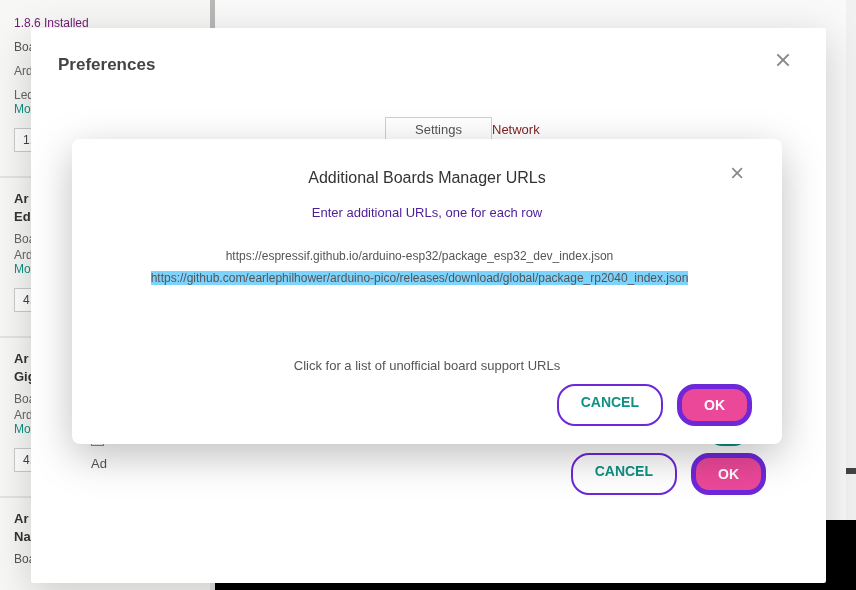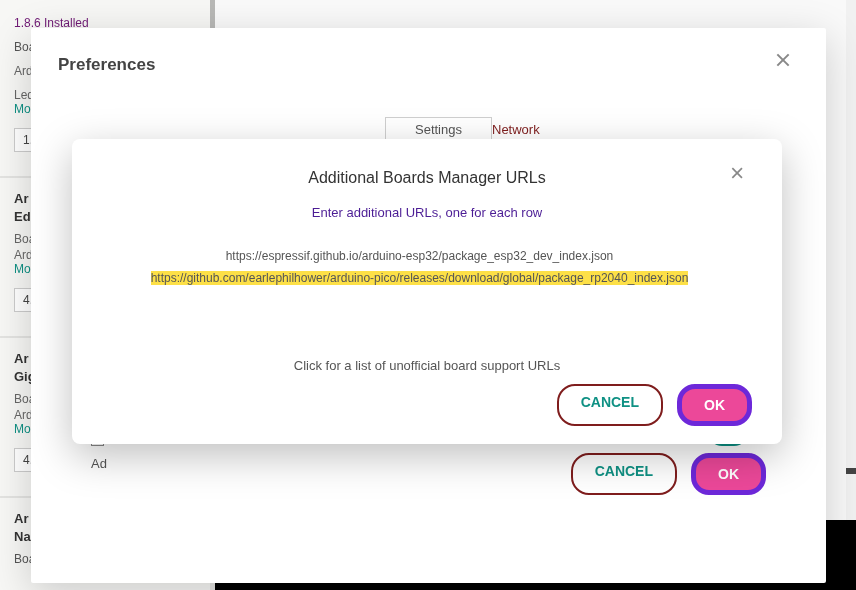--- a/index.html
+++ b/index.html
@@ -38,33 +38,33 @@
   .row-lbl { font-size:13px; margin-bottom:10px; }
   .chk { width:13px;height:13px;border:1px solid #888;display:inline-block;vertical-align:middle;}
   .chk.checked{background:#0f9184;border-color:#0f9184;position:relative;}
   .chk.checked::after{content:"✓";color:#fff;font-size:10px;position:absolute;left:1px;top:-2px;}
   .frag { display:block; height:25px; line-height:25px; font-size:13px;color:#555; white-space:nowrap; overflow:hidden;}
 
   .obscured-pill { position:absolute; right:18px; width:40px; height:28px; border-radius:14px; background:#0a8f82;}
 
   .d-buttons { position:absolute; right:60px; bottom:88px; display:flex; gap:14px;}
   .btn { border-radius:18px; font-size:14px; font-weight:700; padding:8px 22px; cursor:pointer;}
-  .btn-outline { border:2px solid #7f1d1d; color:#0f9184; background:#fff;}
+  .btn-outline { border:2px solid #6d28d9; color:#0f9184; background:#fff;}
   .btn-fill { border:5px solid #6d28d9; background:#ec4899; color:#fff;}
 
   
   .modal { position:absolute; left:72px; top:139px; width:710px; height:305px;
            background:#fff; border-radius:8px; box-shadow:0 12px 40px rgba(0,0,0,.25);text-align:center;}
   .m-title { padding:30px 30px 6px 30px; font-size:16px; font-weight:500; color:#333;}
   .m-close { position:absolute; top:24px; right:30px; width:24px;height:24px; cursor:pointer; color:#888;}
   .m-sub { padding:12px 30px 0 30px; font-size:13px; color:#4c1d95;}
   .m-textarea { margin:20px 30px 0 15px; height:110px; background:#fff; font-family:inherit;
                 font-size:12px; color:#555; line-height:22px; padding:5px 3px; overflow:hidden; position:relative;}
   .m-textarea .line{white-space:nowrap;}
-  .hl { background:#fde047; }
+  .hl { background:#7dd3fc; }
   .m-link { padding:8px 30px 0 30px; font-size:13px; color:#555;}
   .m-buttons { position:absolute; right:30px; bottom:18px; display:flex; gap:14px;}
 
   .x-icon::before,.x-icon::after{content:"";position:absolute;left:8px;top:2px;width:2px;height:16px;background:#888;}
   .x-icon::before{transform:rotate(45deg);} .x-icon::after{transform:rotate(-45deg);}
   .x-icon{position:relative;display:block;width:20px;height:20px;}
 </style>
 </head>
 <body>
 

